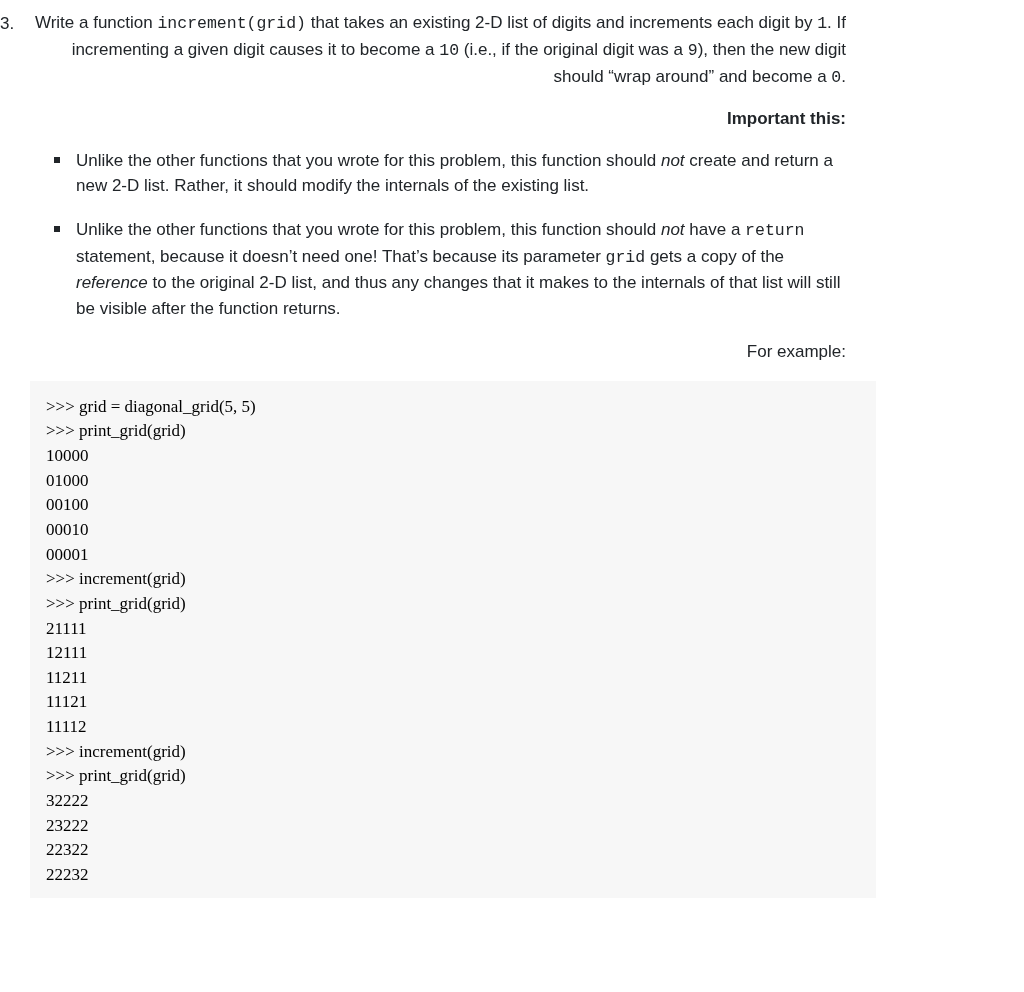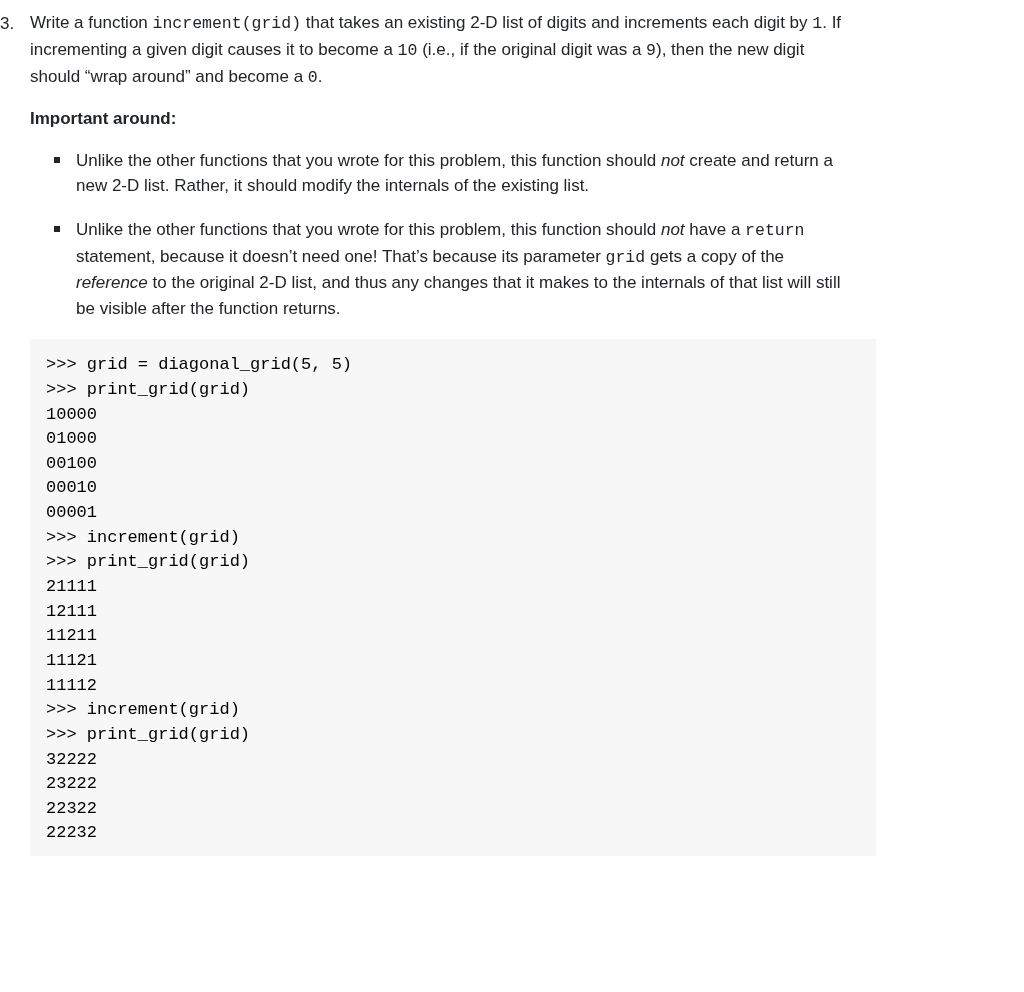--- a/index.html
+++ b/index.html
@@ -11,20 +11,21 @@
     background: #ffffff;
     line-height: 1.5;
   }
   .page {
     width: 1024px;
     box-sizing: border-box;
     padding: 10px 28px 0 0;
   }
   .para {
     margin: 0 0 16px 0;
+    text-align: right;
   }
   code, .mono {
     font-family: "Menlo", "Consolas", "Courier New", monospace;
     font-size: 16.5px;
   }
   .strong {
     font-weight: 700;
   }
   ul.bullets {
     list-style: none;
@@ -42,21 +43,21 @@
     left: 0;
     top: 0.55em;
     width: 6px;
     height: 6px;
     background: #212529;
   }
   em.ital { font-style: italic; }
   .codeblock {
     background: #f7f7f7;
     padding: 14px 16px 10px 16px;
-    font-family: Liberation Mono, monospace;
+    font-family: Liberation Serif, serif;
     font-size: 17px;
     line-height: 1.45;
     white-space: pre;
     margin: 0 0 0 0;
     color: #000;
   }
   .outer {
     display:flex;
   }
   .numcell {
@@ -82,31 +83,32 @@
   <div class="outer">
     <div class="numcell">
       <span>3.</span>
     </div>
     <div class="maincell">
 
       <p class="para">
         <span>Write a function </span><code>increment(grid)</code><span> that takes an existing 2-D list of digits and increments each digit by </span><code>1</code><span>. If incrementing a given digit causes it to become a </span><code>10</code><span> (i.e., if the original digit was a </span><code>9</code><span>), then the new digit should “wrap around” and become a </span><code>0</code><span>.</span>
       </p>
 
-      <p class="para strong">Important around:</p>
+      <p class="para strong">Important this:</p>
 
       <ul class="bullets">
         <li>
           <span>Unlike the other functions that you wrote for this problem, this function should </span><em class="ital">not</em><span> create and return a new 2-D list. Rather, it should modify the internals of the existing list.</span>
         </li>
         <li>
           <span>Unlike the other functions that you wrote for this problem, this function should </span><em class="ital">not</em><span> have a </span><code>return</code><span> statement, because it doesn’t need one! That’s because its parameter </span><code>grid</code><span> gets a copy of the </span><em class="ital">reference</em><span> to the original 2-D list, and thus any changes that it makes to the internals of that list will still be visible after the function returns.</span>
         </li>
       </ul>
 
+      <p class="para">For example:</p>
 
     </div>
   </div>
 
   <div class="outer">
     <div class="numcell"></div>
     <div class="maincell-wide">
       <div class="codeblock">&gt;&gt;&gt; grid = diagonal_grid(5, 5)
 &gt;&gt;&gt; print_grid(grid)
 10000

